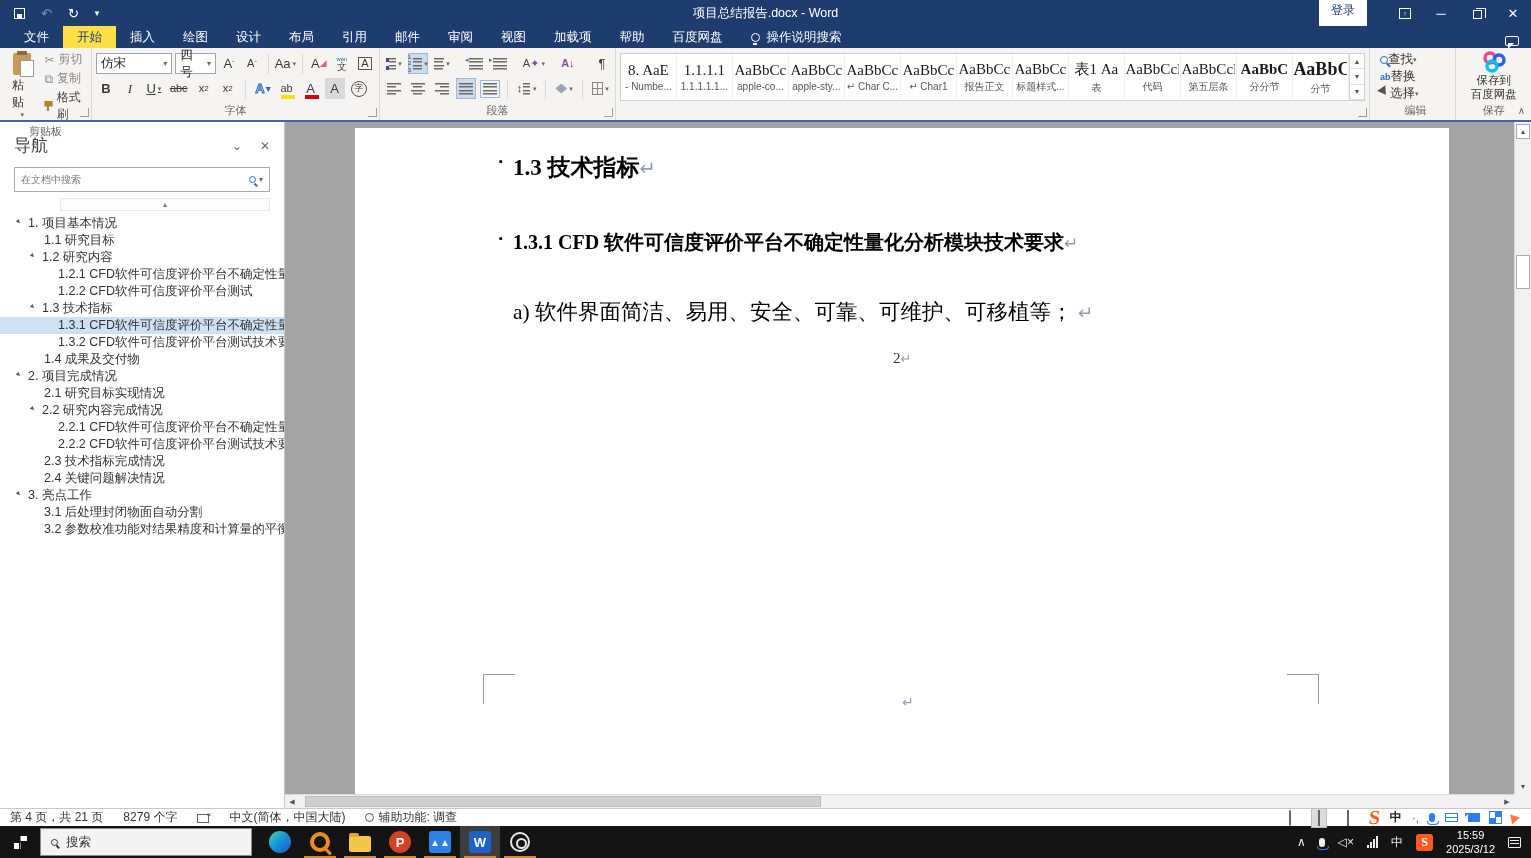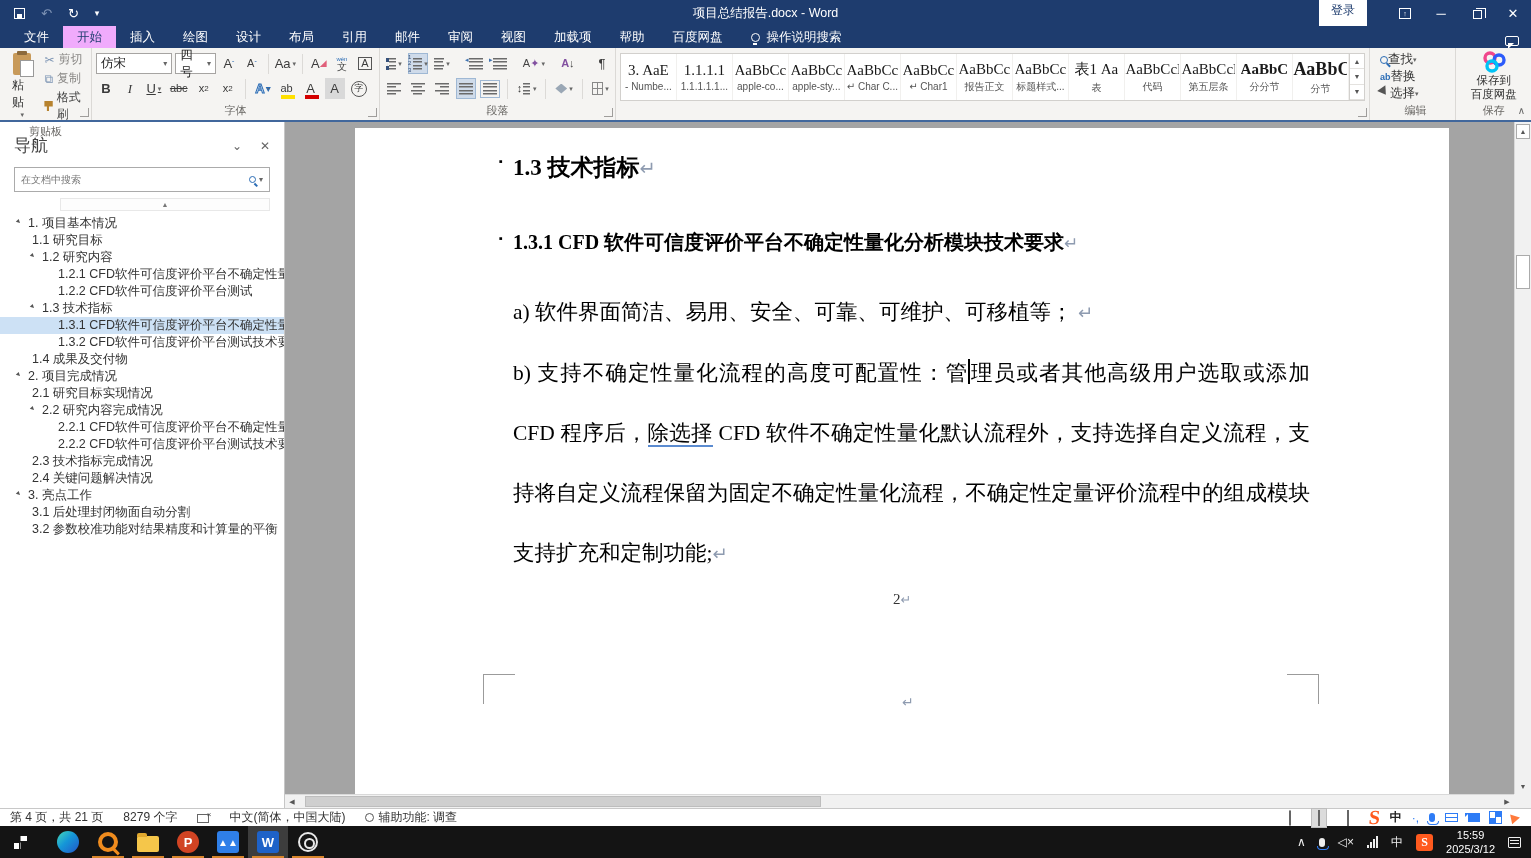--- a/index.html
+++ b/index.html
@@ -18,21 +18,21 @@
 .win-right{margin-left:auto;display:flex;height:100%}
 .login-btn{background:#fff;color:#1e3c6e;font-size:12px;padding:2px 12px;margin-right:20px;cursor:default}
 .win-btn{width:36px;height:100%;display:flex;align-items:center;justify-content:center;font-size:13px;color:#fff}
 .i-ribbonopts{width:12px;height:11px;border:1px solid #fff;display:flex;align-items:center;justify-content:center;font-size:7px}
 .i-restore{width:9px;height:9px;border:1px solid #fff;position:relative;margin-top:2px}
 .i-restore::before{content:"";position:absolute;left:2px;top:-3px;width:9px;height:9px;border:1px solid #fff;border-bottom:none;border-left:none}
 
 
 .tabrow{height:22px;background:#1e3c6e;display:flex;align-items:stretch;color:#fff;font-size:12.5px;padding-left:10px;position:relative}
 .tab{display:flex;align-items:center;padding:0 14px;cursor:default}
-.tab.active{background:#f0abfc;color:#1e3c6e}
+.tab.active{background:#fde047;color:#1e3c6e}
 .tellme{display:flex;align-items:center;gap:7px;margin-left:14px}
 .i-bulb{width:9px;height:9px;border:1.5px solid #fff;border-radius:50%;position:relative}
 .i-bulb::after{content:"";position:absolute;left:1px;bottom:-4px;width:4px;height:2px;background:#fff}
 .i-comment{position:absolute;right:12px;bottom:2px;width:14px;height:10px;border:1.5px solid #fff;border-radius:2px}
 .i-comment::after{content:"";position:absolute;left:2px;bottom:-4px;border:3px solid transparent;border-top-color:#fff;border-left-color:#fff}
 
 
 .ribbon{height:74px;background:#f5f4f2;display:flex;border-bottom:2px solid #41679c;position:relative}
 .rgroup{display:flex;flex-direction:column;border-right:1px solid #dbd9d6;padding:3px 4px 0 4px;position:relative}
 .rgroup .glabel{margin-top:auto;text-align:center;font-size:11px;color:#696764;padding:1px 0 2px}
@@ -115,21 +115,21 @@
 .nav-search .mg{width:7px;height:7px;border:1.5px solid #2b6cb5;border-radius:50%;position:relative;margin-right:3px}
 .nav-search .mg::after{content:"";position:absolute;right:-3px;bottom:-3px;width:4px;height:1.5px;background:#2b6cb5;transform:rotate(45deg)}
 .nav-tabs{display:flex;gap:26px;padding:12px 14px 0;font-size:13px;color:#333}
 .nav-tab{padding-bottom:4px;cursor:default}
 .nav-tab.active{color:#2b6cb5;border-bottom:2.5px solid #2b6cb5}
 .nav-scrollstrip{margin:6px 14px 2px 60px;height:13px;background:#fdfdfd;border:1px solid #e8e8e8;display:flex;align-items:center;justify-content:center;font-size:7px;color:#777}
 .nav-tree{flex:1;overflow:hidden;padding-top:2px}
 .tree-item{display:flex;align-items:center;height:17px;color:#333;white-space:nowrap;cursor:default}
 .tree-item .tri{display:inline-block;width:10px;font-size:8px;color:#555;transform:rotate(45deg);margin-right:2px}
 .tree-item.l1{padding-left:16px}
-.tree-item.l2{padding-left:32px}
+.tree-item.l2{padding-left:44px}
 .tree-item.l2.exp{padding-left:30px}
 .tree-item.l3{padding-left:58px}
 .tree-item.selected{background:#cde1f5}
 
 
 .docwrap{position:relative;flex:1;background:#a4a4a4;overflow:hidden}
 .page{position:absolute;left:70px;top:6px;width:1094px;height:880px;background:#fff}
 .doc-h1{margin:24px 139px 0 158px;font-family:"Liberation Serif",serif;font-weight:bold;font-size:23px;color:#000;position:relative}
 .doc-h2{margin:46px 139px 0 158px;font-family:"Liberation Serif",serif;font-weight:bold;font-size:20px;color:#000;position:relative}
 .hmark{position:absolute;left:-14px;top:3px;font-size:11px;color:#000}
@@ -387,21 +387,21 @@
         </span>
     </div>
     <div class="glabel">段落</div>
     <span class="dlg"></span>
   </div>
 
   <div class="rgroup" style="width:765px">
     <div class="styles-box">
       <div id="styles-gallery" style="display:flex">
           <div class="style-item">
-            <span class="prev">3. AaE</span>
+            <span class="prev">8. AaE</span>
             <span class="sname">- Numbe...</span>
           </div>
           <div class="style-item">
             <span class="prev">1.1.1.1</span>
             <span class="sname">1.1.1.1.1...</span>
           </div>
           <div class="style-item">
             <span class="prev">AaBbCc</span>
             <span class="sname">apple-co...</span>
           </div>
@@ -571,21 +571,20 @@
         </div>
       </div>
   </div>
 
   <div class="docwrap">
     <div class="page">
       <div class="doc-h1"><span class="hmark">▪</span><span>1.3 技术指标</span><span class="pil">↵</span></div>
       <div class="doc-h2"><span class="hmark">▪</span><span>1.3.1  CFD 软件可信度评价平台不确定性量化分析模块技术要求</span><span class="pil">↵</span></div>
       <div class="doc-body">
         <p><span>a)  软件界面简洁、易用、安全、可靠、可维护、可移植等； </span><span class="pil">↵</span></p>
-        <p><span>b)  支持不确定性量化流程的高度可配置性：管</span><span class="cursor"></span><span>理员或者其他高级用户选取或添加 CFD 程序后，</span><span class="ul-blue">除选择</span><span> CFD 软件不确定性量化默认流程外，支持选择自定义流程，支持将自定义流程保留为固定不确定性量化流程，不确定性定量评价流程中的组成模块支持扩充和定制功能;</span><span class="pil">↵</span></p>
       </div>
       <div class="pagenum"><span>2</span><span class="pil">↵</span></div>
       <div class="cropmark cm-l"></div>
       <div class="cropmark cm-r"></div>
       <div class="pil-center">↵</div>
     </div>
 
     <div class="vscroll">
       <div class="up">▲</div>
       <div class="thumb"></div>
@@ -622,20 +621,24 @@
       <span class="i-grid4"></span>
       <span class="i-horn"></span>
     </div>
   </div>
 </div>
 
 <div class="taskbar">
   <div class="tb-start">
       <span class="i-win"></span>
     </div>
+  <div class="tb-search">
+    <span class="mg"></span>
+    <span>搜索</span>
+  </div>
   <div class="tb-apps">
     <div class="tb-app">
         <span class="i-edge"></span>
       </div>
     <div class="tb-app running">
         <span class="i-sgx"></span>
       </div>
     <div class="tb-app running">
         <span class="i-folder"></span>
       </div>

